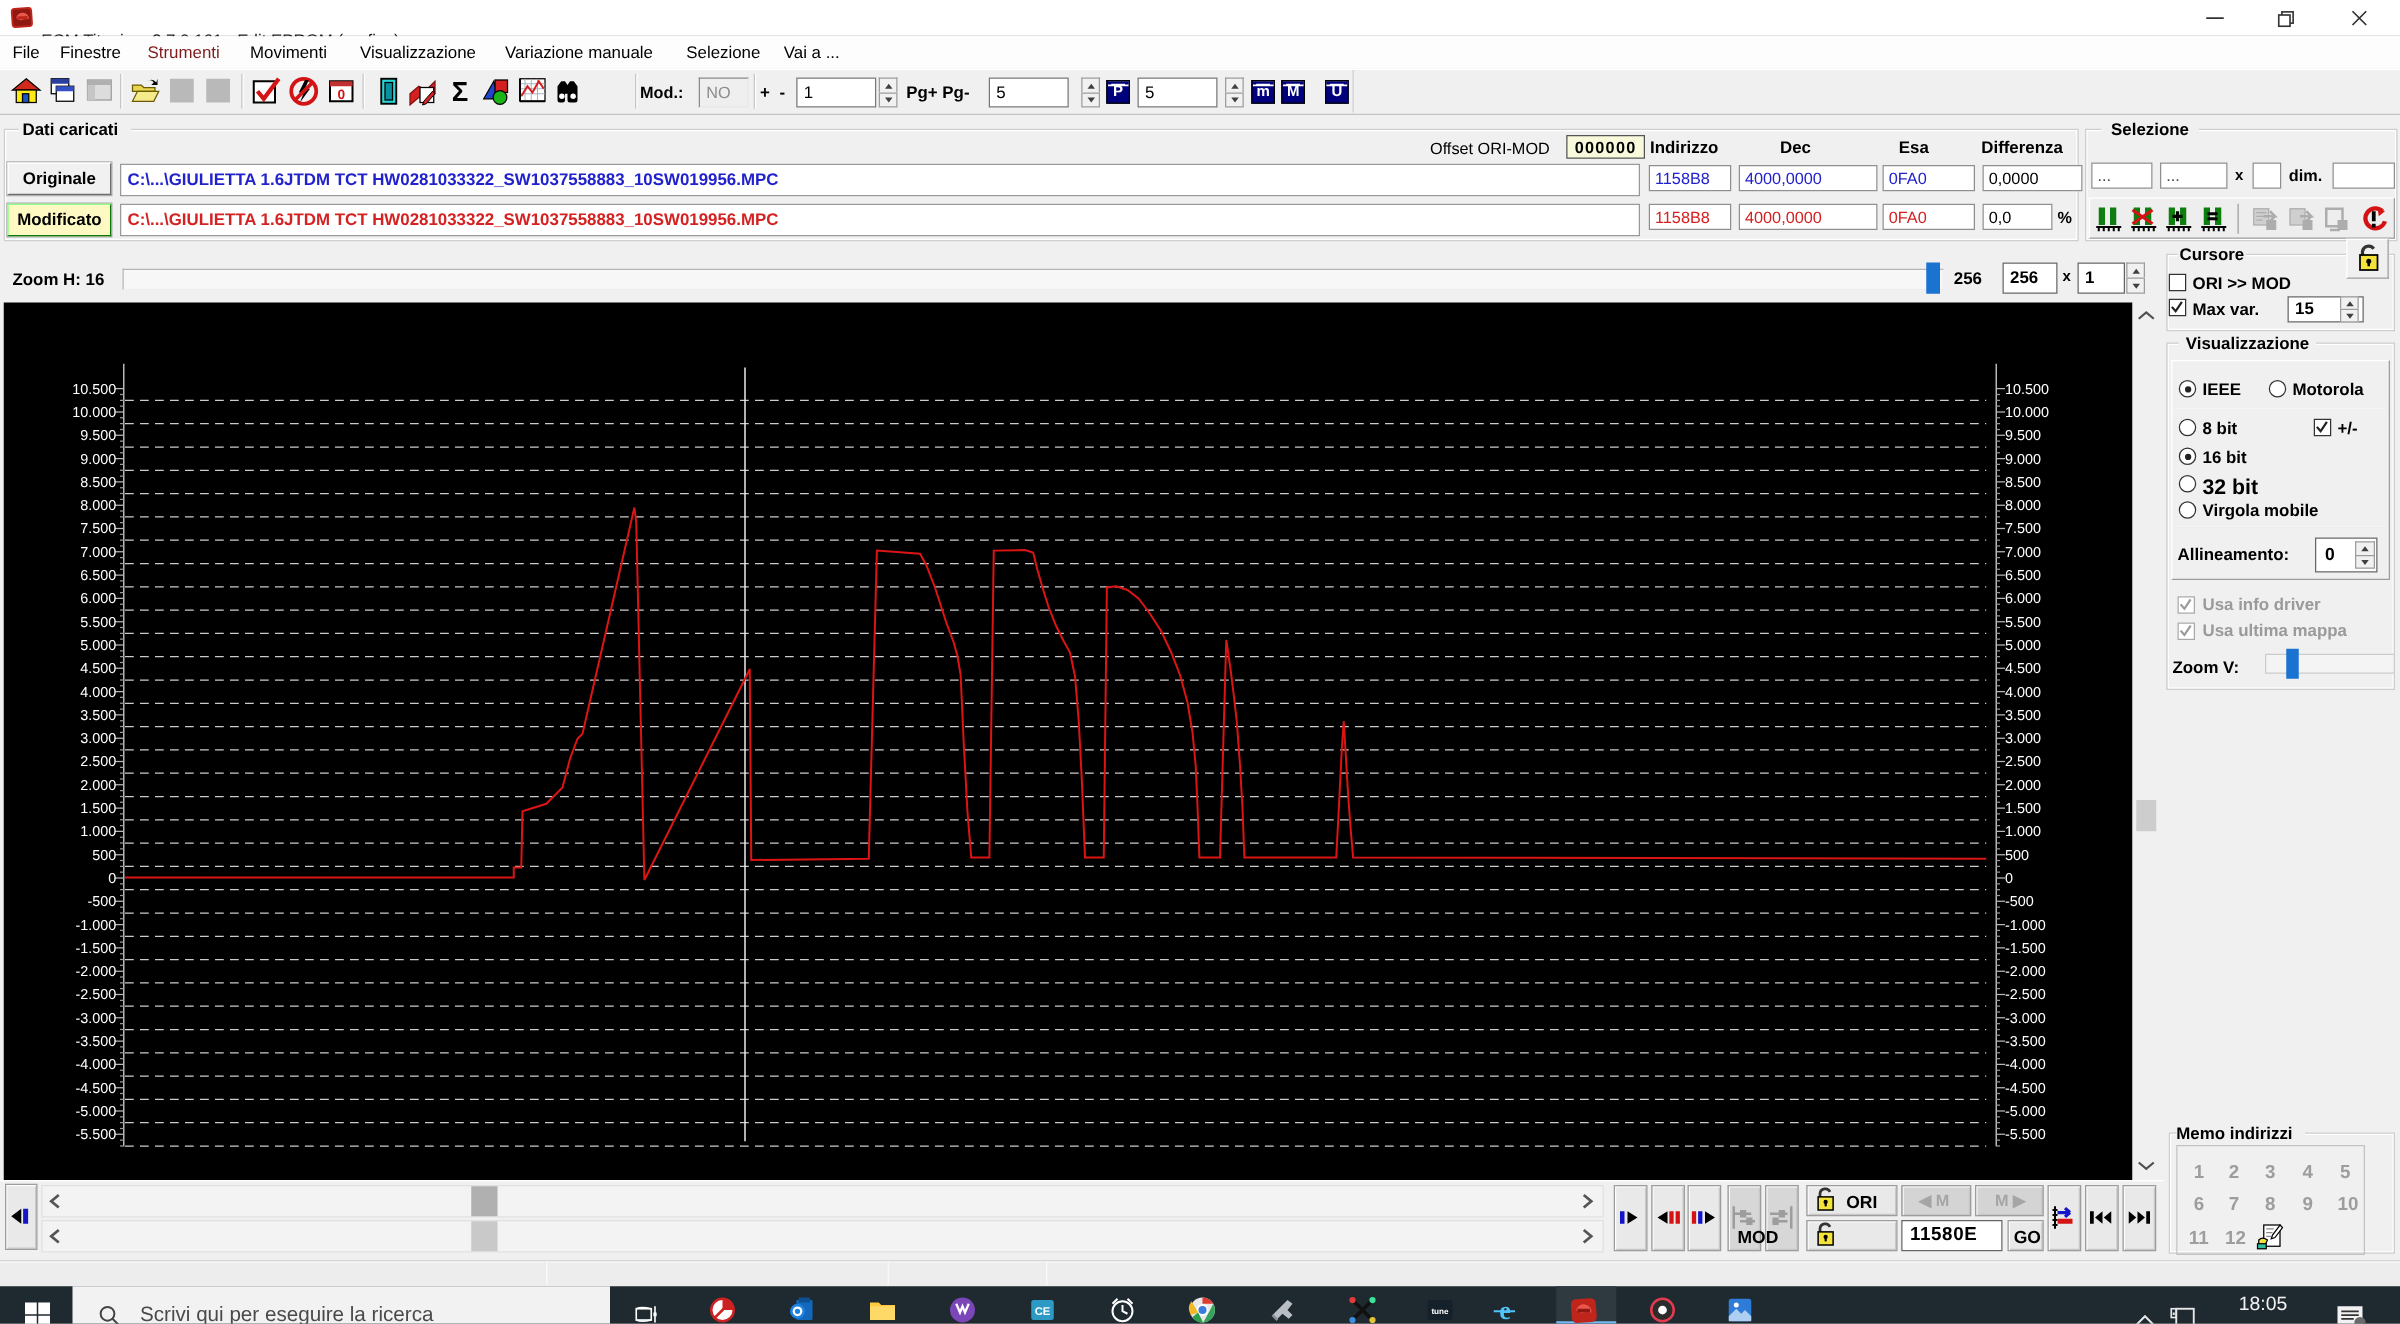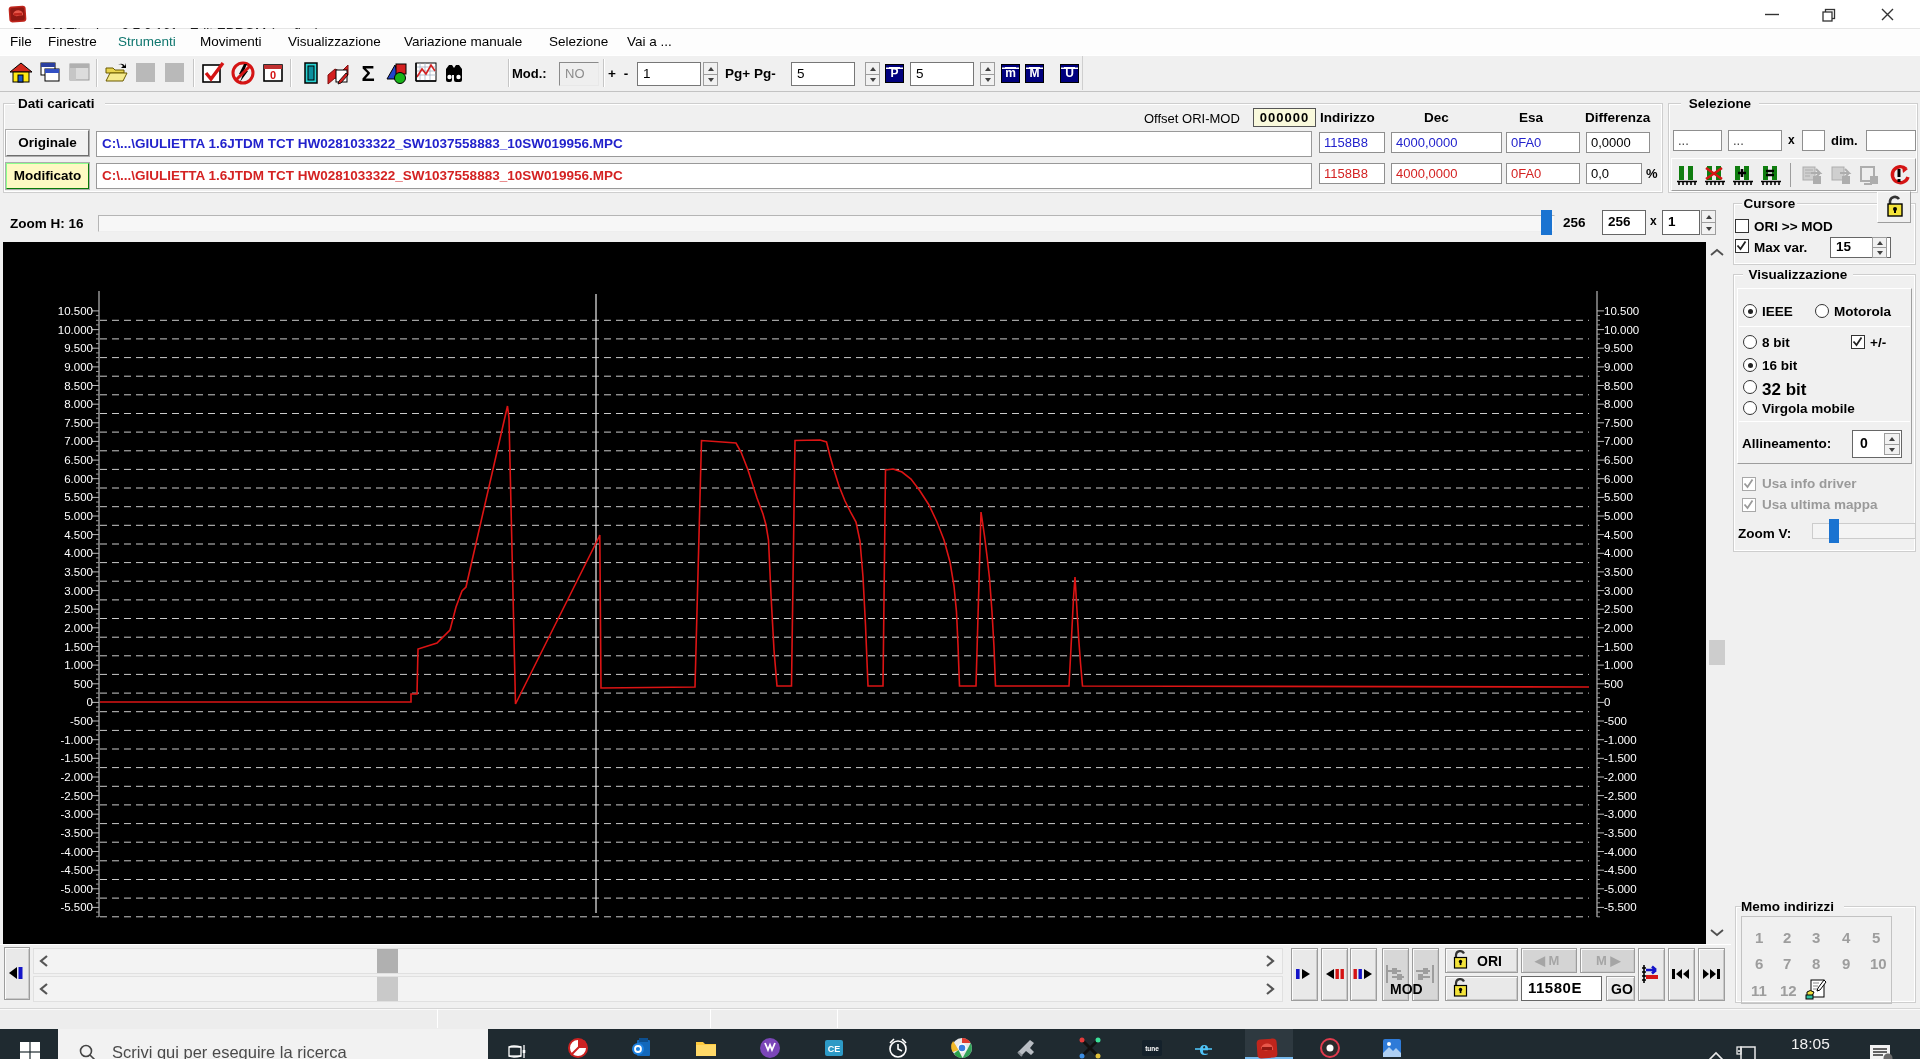--- a/index.html
+++ b/index.html
@@ -23,21 +23,21 @@
 <div style="position:absolute;left:33px;top:25px;width:600px;height:18px;font-size:13.5px;color:#1a1a1a;">ECM Titanium 2.7.0.161 - Edit EPROM (grafica)</div>
 <svg style="left:1755px;top:0px" width="165" height="29" viewBox="0 0 165 29">
 <line x1="10" y1="14.5" x2="24" y2="14.5" stroke="#333" stroke-width="1.4"></line>
 <rect x="70.5" y="9.5" width="9" height="9" fill="none" stroke="#333" stroke-width="1.3"></rect>
 <rect x="68" y="12" width="9" height="9" fill="#fff" stroke="#333" stroke-width="1.3"></rect>
 <path d="M127 9 l11 11 M138 9 l-11 11" stroke="#333" stroke-width="1.4"></path>
 </svg>
 <div style="position:absolute;left:0px;top:29px;width:1920px;height:26px;background:#fdfdfd;"></div>
 <div style="position:absolute;left:10px;top:34px;font-size:13.5px;color:#000;">File</div>
 <div style="position:absolute;left:48px;top:34px;font-size:13.5px;color:#000;">Finestre</div>
-<div style="position:absolute;left:118px;top:34px;font-size:13.5px;color:#0f766e;">Strumenti</div>
+<div style="position:absolute;left:118px;top:34px;font-size:13.5px;color:#7f1d1d;">Strumenti</div>
 <div style="position:absolute;left:200px;top:34px;font-size:13.5px;color:#000;">Movimenti</div>
 <div style="position:absolute;left:288px;top:34px;font-size:13.5px;color:#000;">Visualizzazione</div>
 <div style="position:absolute;left:404px;top:34px;font-size:13.5px;color:#000;">Variazione manuale</div>
 <div style="position:absolute;left:549px;top:34px;font-size:13.5px;color:#000;">Selezione</div>
 <div style="position:absolute;left:627px;top:34px;font-size:13.5px;color:#000;">Vai a ...</div>
 <div style="position:absolute;left:0px;top:55px;width:1920px;height:37px;background:#f0f0f0;border-top:1px solid #ffffff;border-bottom:1px solid #c3c3c3;"></div>
 <div style="position:absolute;left:2px;top:56px;width:1081px;height:34px;background:#f0f0f0;border-right:1px solid #cfcfcf;"></div>
 <div style="position:absolute;left:96px;top:59px;width:2px;height:28px;border-left:1px solid #c6c6c6;border-right:1px solid #fff;"></div>
 <div style="position:absolute;left:193px;top:59px;width:2px;height:28px;border-left:1px solid #c6c6c6;border-right:1px solid #fff;"></div>
 <div style="position:absolute;left:290px;top:59px;width:2px;height:28px;border-left:1px solid #c6c6c6;border-right:1px solid #fff;"></div>
@@ -167,21 +167,21 @@
 <div style="position:absolute;left:96px;top:163px;width:1216px;height:26px;background:#fff;border:1px solid #999;font-size:13.5px;font-weight:bold;color:#d42222;padding:4px 0 0 5px;white-space:nowrap;overflow:hidden;">C:\...\GIULIETTA 1.6JTDM TCT HW0281033322_SW1037558883_10SW019956.MPC</div>
 <div style="position:absolute;left:1144px;top:111px;font-size:13px;">Offset ORI-MOD</div>
 <div style="position:absolute;left:1253px;top:108px;width:63px;height:19px;background:#f9f9dc;border:1px solid #555;font-size:13px;font-weight:bold;text-align:center;padding-top:1px;letter-spacing:1px;">000000</div>
 <div style="position:absolute;left:1320px;top:110px;font-size:13.5px;font-weight:bold;">Indirizzo</div>
 <div style="position:absolute;left:1424px;top:110px;font-size:13.5px;font-weight:bold;">Dec</div>
 <div style="position:absolute;left:1519px;top:110px;font-size:13.5px;font-weight:bold;">Esa</div>
 <div style="position:absolute;left:1585px;top:110px;font-size:13.5px;font-weight:bold;">Differenza</div>
 <div style="position:absolute;left:1319px;top:132px;width:66px;height:21px;background:#fff;border:1px solid #8f8f8f;font-size:13px;color:#2222cc;padding:2px 0 0 4px;">1158B8</div>
 <div style="position:absolute;left:1391px;top:132px;width:111px;height:21px;background:#fff;border:1px solid #8f8f8f;font-size:13px;color:#2222cc;padding:2px 0 0 4px;">4000,0000</div>
 <div style="position:absolute;left:1506px;top:132px;width:74px;height:21px;background:#fff;border:1px solid #8f8f8f;font-size:13px;color:#2222cc;padding:2px 0 0 4px;">0FA0</div>
-<div style="position:absolute;left:1586px;top:132px;width:64px;height:21px;background:#fff;border:1px solid #8f8f8f;font-size:13px;color:#000;padding:2px 0 0 4px;">0,0000</div>
+<div style="position:absolute;left:1586px;top:132px;width:80px;height:21px;background:#fff;border:1px solid #8f8f8f;font-size:13px;color:#000;padding:2px 0 0 4px;">0,0000</div>
 <div style="position:absolute;left:1319px;top:163px;width:66px;height:21px;background:#fff;border:1px solid #8f8f8f;font-size:13px;color:#d42222;padding:2px 0 0 4px;">1158B8</div>
 <div style="position:absolute;left:1391px;top:163px;width:111px;height:21px;background:#fff;border:1px solid #8f8f8f;font-size:13px;color:#d42222;padding:2px 0 0 4px;">4000,0000</div>
 <div style="position:absolute;left:1506px;top:163px;width:74px;height:21px;background:#fff;border:1px solid #8f8f8f;font-size:13px;color:#d42222;padding:2px 0 0 4px;">0FA0</div>
 <div style="position:absolute;left:1586px;top:163px;width:56px;height:21px;background:#fff;border:1px solid #8f8f8f;font-size:13px;color:#000;padding:2px 0 0 4px;">0,0</div>
 <div style="position:absolute;left:1646px;top:166px;font-size:13px;font-weight:bold;">%</div>
 <div class="etch" style="left:1668px;top:103px;width:250px;height:90px"></div>
 <div style="position:absolute;left:1681px;top:96px;width:78px;height:15px;background:#f0f0f0;font-size:13.5px;font-weight:bold;text-align:center;">Selezione</div>
 <div style="position:absolute;left:1673px;top:130px;width:49px;height:21px;background:#fff;border:1px solid #8f8f8f;font-size:13px;color:#444;padding:2px 0 0 4px;">...</div>
 <div style="position:absolute;left:1728px;top:130px;width:54px;height:21px;background:#fff;border:1px solid #8f8f8f;font-size:13px;color:#444;padding:2px 0 0 4px;">...</div>
 <div style="position:absolute;left:1788px;top:133px;font-size:12px;font-weight:bold;">x</div>

